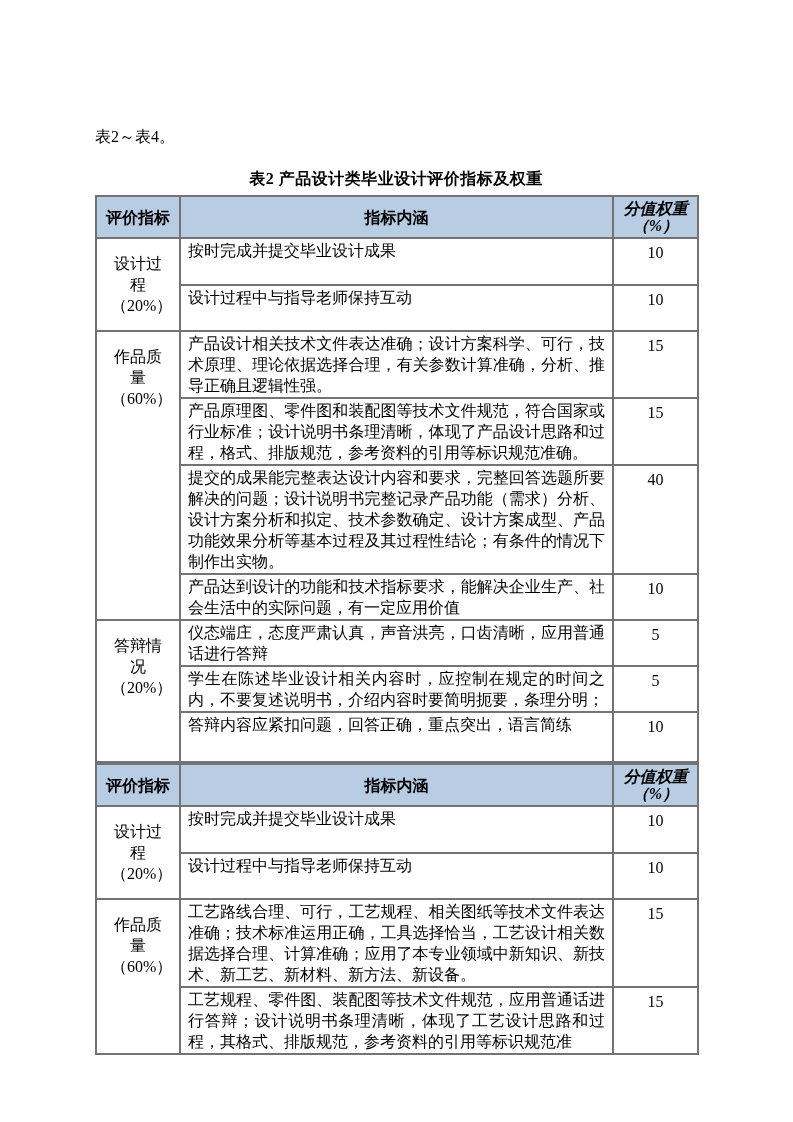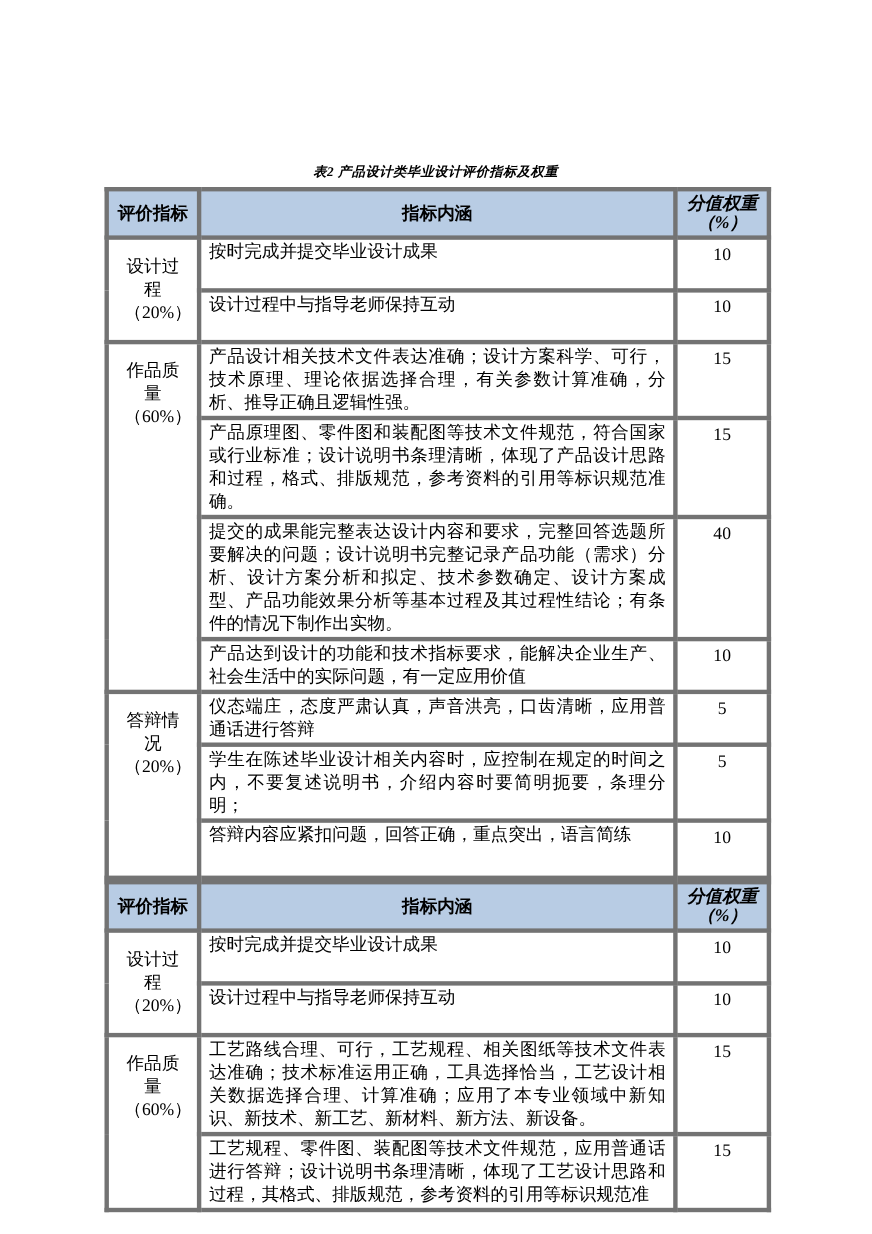--- a/index.html
+++ b/index.html
@@ -20,39 +20,38 @@
   }
   .intro {
     margin: 0;
     font-size: 16px;
     line-height: 21px;
   }
   .tbl-title {
     width: 602px;
     text-align: center;
     font-weight: bold;
-    font-size: 12px;
+    font-size: 16px;
     margin: 22px 0 5px 0;
     letter-spacing: 0.5px;
-    font-style: italic;
   }
   .tbl-title.second {
     margin-top: 25px;
   }
   table.grid {
     border-collapse: collapse;
     table-layout: fixed;
     width: 602px;
     border: 2px solid #000000;
   }
   table.grid col.c1 { width: 84px; }
   table.grid col.c2 { width: 433px; }
   table.grid col.c3 { width: 85px; }
   table.grid th, table.grid td {
-    border: 4px solid #737373;
+    border: 2px solid #737373;
   }
   table.grid th {
     background: var(--header-bg, #b8cce4);
     font-weight: bold;
     font-size: 16px;
     text-align: center;
     vertical-align: middle;
     padding: 3px 2px;
     line-height: 17px;
   }
@@ -85,20 +84,21 @@
   .t2 tbody tr.last-row td.desc,
   .t2 tbody tr.last-row td.score {
     height: 42px;
   }
 </style>
 </head>
 <body>
 
 <div class="page">
 
+  <p class="intro">表2～表4。</p>
 
   <section>
     <h3 class="tbl-title">表2 产品设计类毕业设计评价指标及权重</h3>
     <table class="grid t2">
       <colgroup>
           <col class="c1">
           <col class="c2">
           <col class="c3">
         </colgroup>
       <thead>

